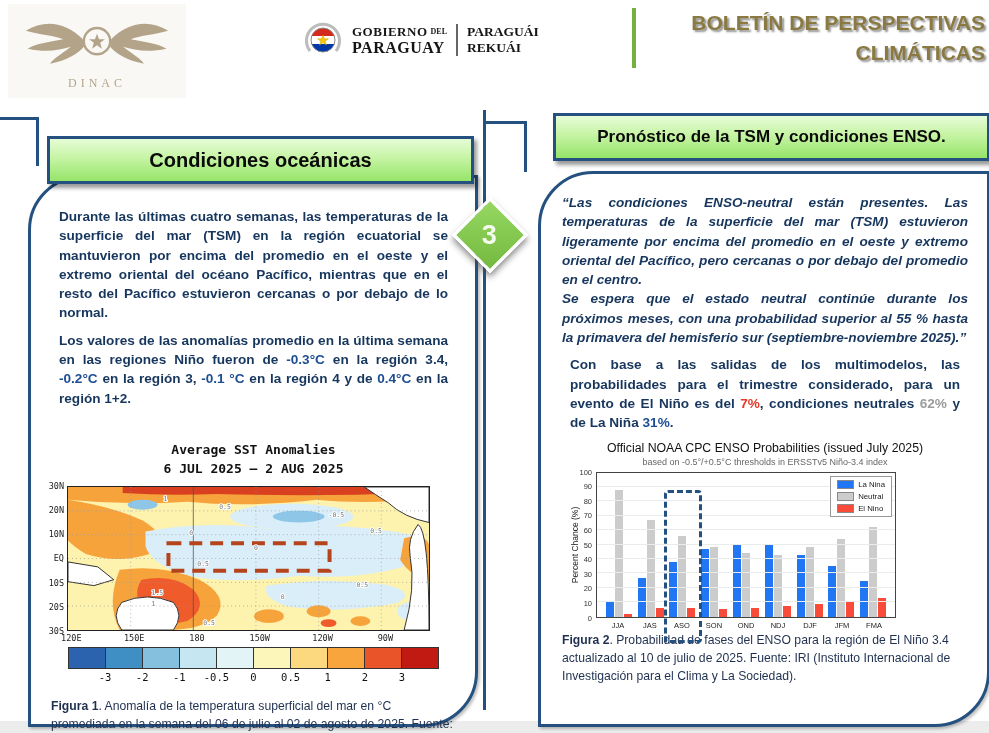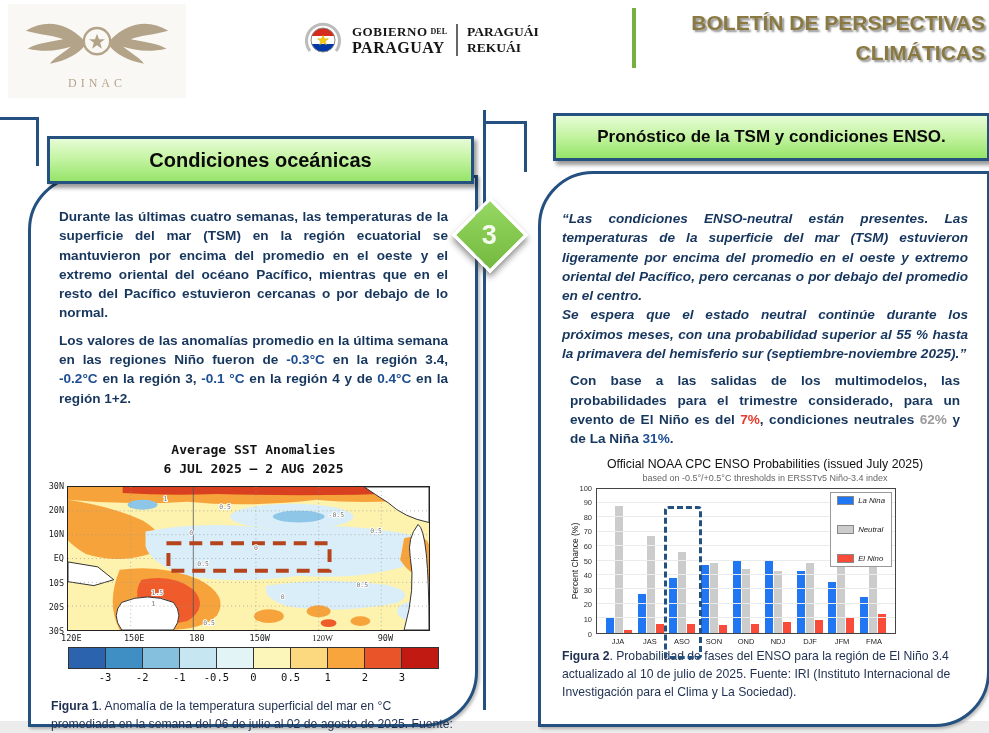--- a/index.html
+++ b/index.html
@@ -42,21 +42,21 @@
              box-shadow:3px 4px 4px rgba(0,0,0,.4);z-index:3;}
   .title-left{left:47px;top:116px;width:421px;height:42px;margin-top:20px;}
   .title-right{left:553px;top:113px;width:431px;height:42px;font-size:17px;}
 
   
   .panel{position:absolute;background:#fff;border:3px solid #24517f;
          border-radius:55px 0 55px 0;box-shadow:2px 2px 3px rgba(0,0,0,.25);z-index:2;}
   .panel-left{left:28px;top:175px;width:444px;height:546px;}
   .panel-right{left:538px;top:171px;width:446px;height:550px;}
   .panel-left .content{padding:21px 19px 0 20px;}
-  .panel-right .content{padding:35px 19px 0 21px;}
+  .panel-right .content{padding:19px 19px 0 21px;}
 
   p.body{font-size:13.6px;font-weight:600;color:#17365d;text-align:justify;line-height:1.42;margin:8px;}
   .temp-val{font-weight:800;color:#1d4e94;}
   p.quote{font-size:13.6px;font-weight:700;font-style:italic;color:#17365d;text-align:justify;line-height:1.42;margin:0;}
   .pct-red{font-weight:800;color:#e8392b;}
   .pct-gray{font-weight:800;color:#9b9b9b;}
   .pct-navy{font-weight:800;color:#1d4e94;}
 
   .caption{margin-top:13px;font-size:12.2px;color:#1f3050;line-height:1.5;font-weight:500;}
   .caption .fig-label{font-weight:800;}
@@ -88,21 +88,21 @@
   .gridline{position:absolute;left:0;right:0;height:1px;background:#ebebeb;}
   .yticks span{position:absolute;right:calc(100% + 4px);transform:translateY(50%);font-size:7.5px;color:#333;}
   .ylabel{position:absolute;left:-26px;top:50%;transform:translateY(-50%) rotate(180deg);
           writing-mode:vertical-rl;font-size:8.5px;color:#222;white-space:nowrap;}
   .groups{position:absolute;left:0;top:0;right:0;bottom:0;display:flex;align-items:flex-end;padding:0 6px;}
   .group{flex:1;height:100%;display:flex;align-items:flex-end;justify-content:center;gap:1px;}
   .bar{width:8px;}
   .xlabels{position:absolute;top:100%;left:0;right:0;display:flex;padding:0 6px;margin-top:3px;}
   .xlab{flex:1;text-align:center;font-size:7.5px;color:#222;}
   .legend{position:absolute;top:3px;right:3px;border:1px solid #999;background:#fff;
-          padding:3px 6px;display:flex;flex-direction:column;gap:20px;z-index:4;font-style:italic;}
+          padding:3px 6px;display:flex;flex-direction:column;gap:3px;z-index:4;}
   .legend-item{display:flex;align-items:center;gap:4px;font-size:7.8px;color:#222;}
   .swatch{width:15px;height:7px;border:1px solid #888;display:inline-block;}
   .highlight-box{position:absolute;top:12%;bottom:-26px;border:3px dashed #24517f;border-radius:4px;z-index:3;}
   .season-label{margin:15px 0 0 34px;width:300px;text-align:center;font-size:8.5px;color:#222;}
 </style>
 </head>
 <body>
 
 <div class="dinac-box">
   <svg width="150" height="62" viewBox="0 0 160 66">
@@ -224,21 +224,21 @@
           <span style="top: 50%;">EQ</span>
           <span style="top: 66.6667%;">10S</span>
           <span style="top: 83.3333%; margin-left: 24px;">20S</span>
           <span style="top: 100%;">30S</span>
         </div>
       <div class="map-lon-ticks">
           <span style="left: 1.2%;">120E</span>
           <span style="left: 18.5%;">150E</span>
           <span style="left: 35.8%;">180</span>
           <span style="left: 53.1%;">150W</span>
-          <span style="left: 70.4%; font-family: Liberation Serif, serif;">120W</span>
+          <span style="left: 70.4%;">120W</span>
           <span style="left: 87.7%;">90W</span>
         </div>
     </div>
 
     <div class="colorbar">
       <div class="cb-segs">
           <div class="cb-seg" style="background: rgb(43, 99, 175);"></div>
           <div class="cb-seg" style="background: rgb(63, 143, 197);"></div>
           <div class="cb-seg" style="background: rgb(133, 192, 222);"></div>
           <div class="cb-seg" style="background: rgb(198, 231, 241);"></div>

